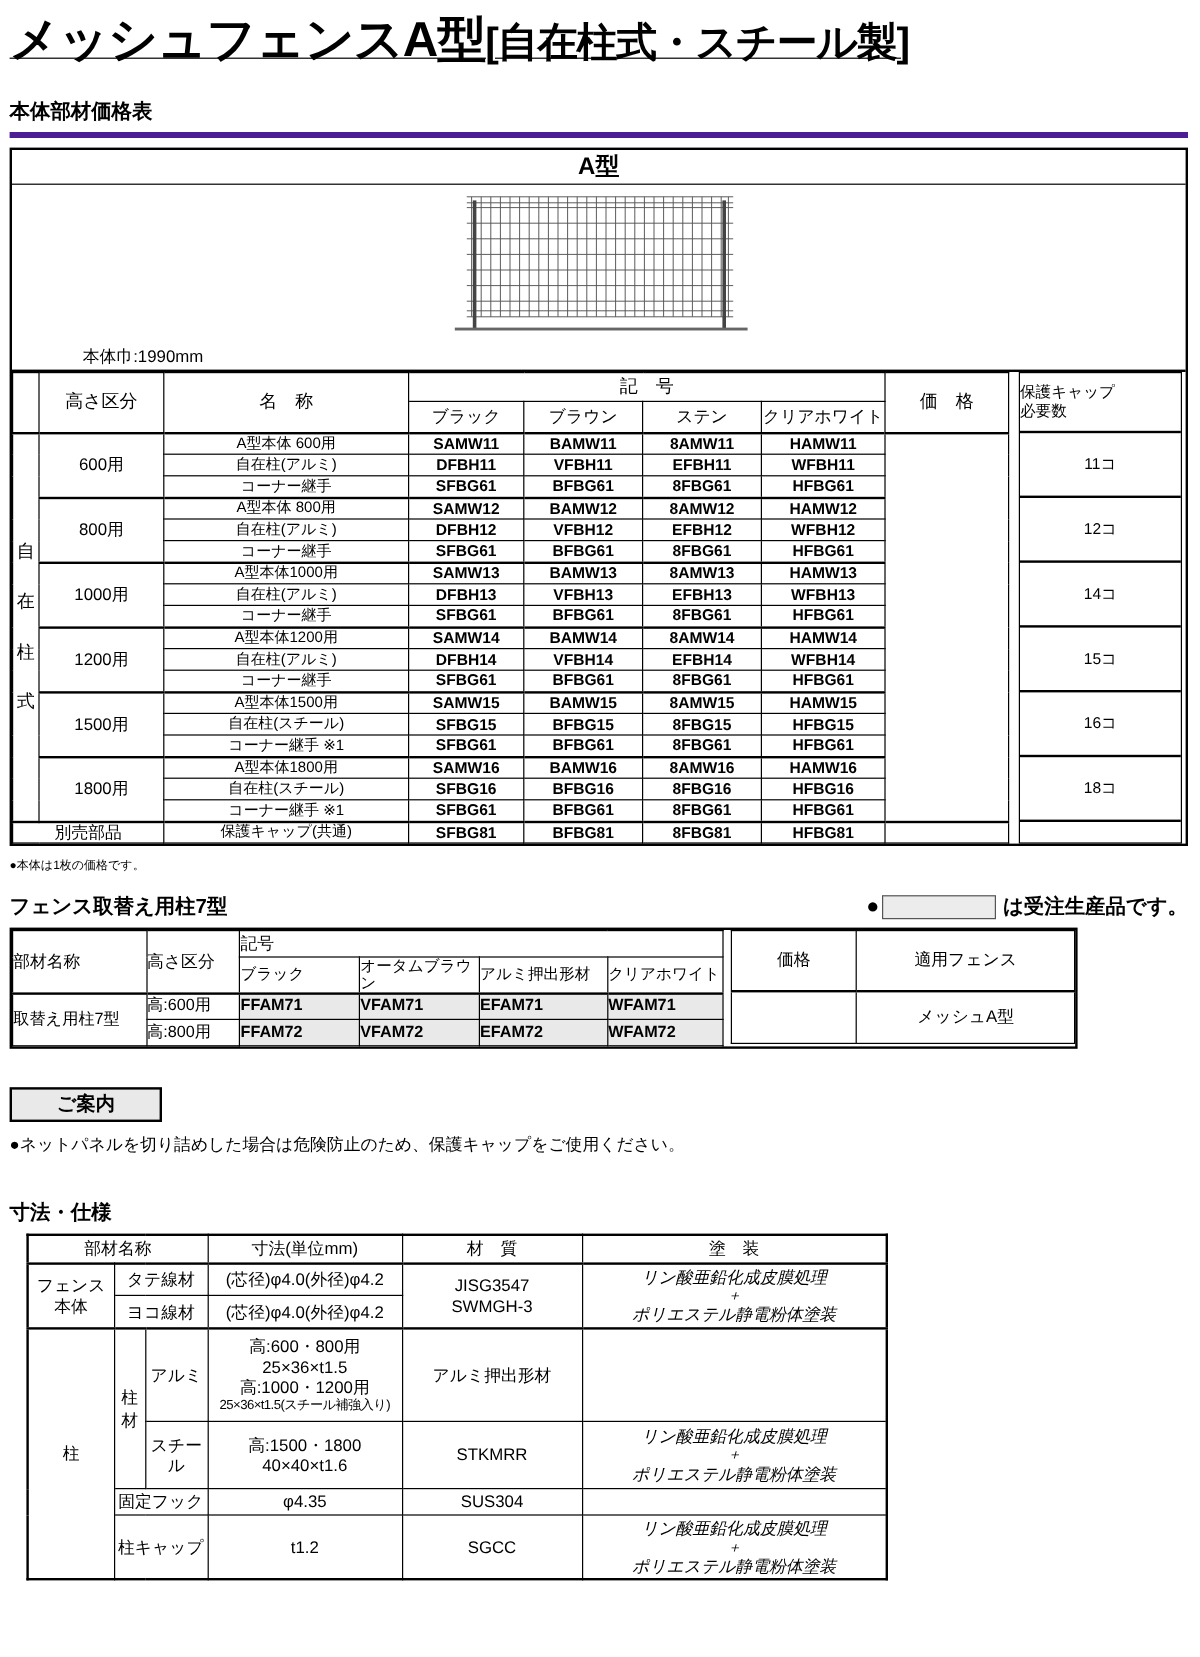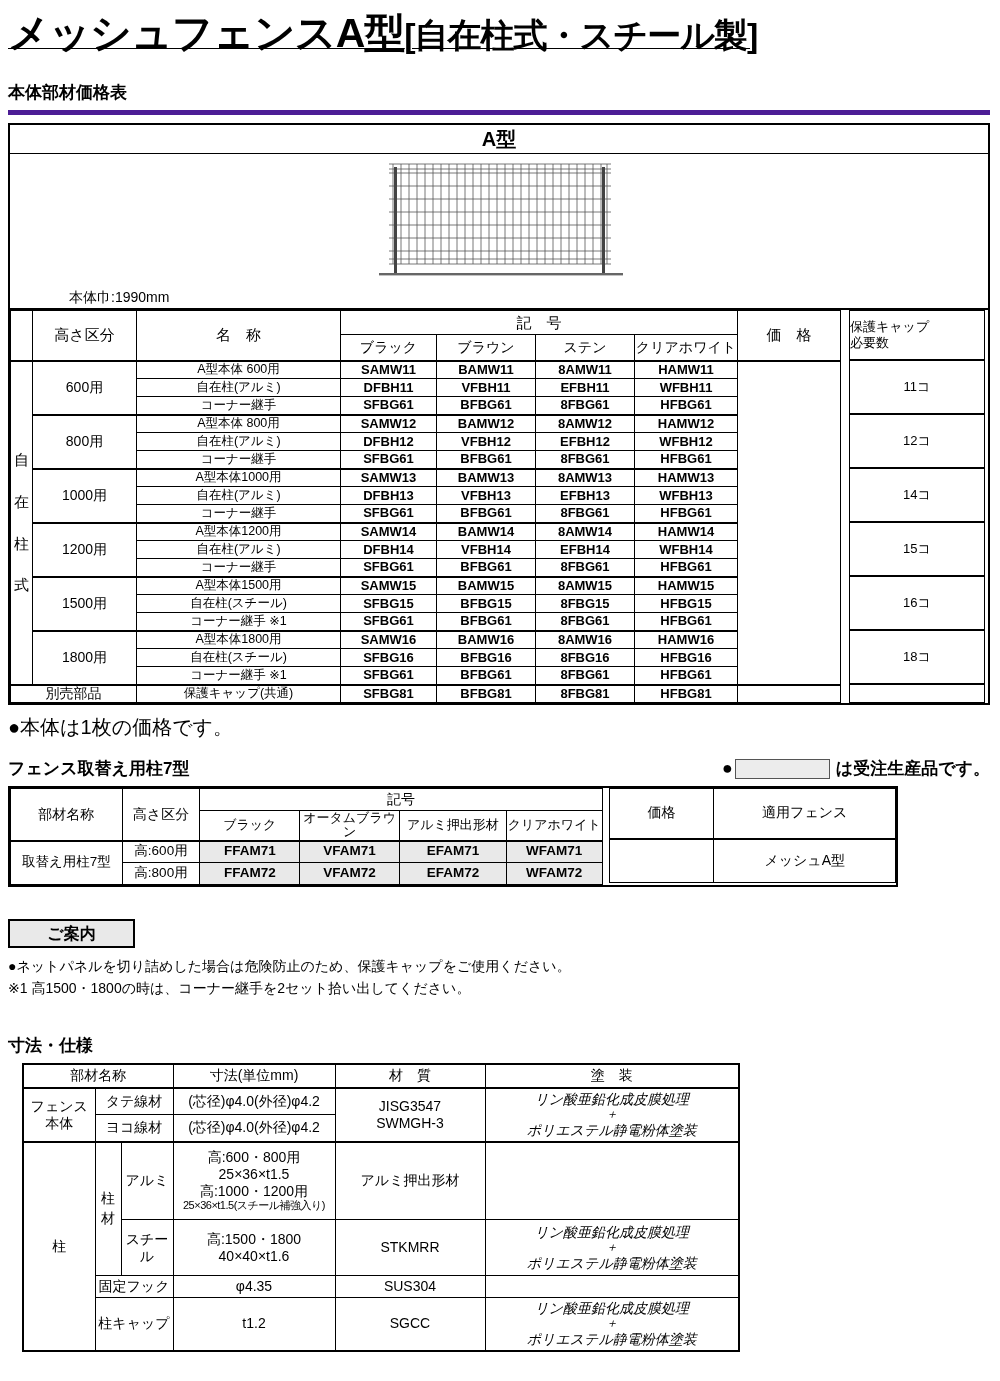--- a/index.html
+++ b/index.html
@@ -51,33 +51,33 @@
   .price-cell, .price-hdr { border-left:1.5px solid #000 !important; }
   .t1-gap { width:8px; }
   .cap-col { width:136px; border:1.5px solid #000; font-size:13px; }
   .cap-hdr { height:50px; display:flex; flex-direction:column; justify-content:center;
              border-bottom:2.5px solid #000; line-height:1.25; }
   .cap-cell { height:54px; display:flex; align-items:center; justify-content:center;
               border-bottom:2px solid #000; }
   .cap-last { height:17px; border-bottom:none; }
 
   
-  .note-line { margin-top:9px; font-size:20px; }
+  .note-line { margin-top:9px; font-size:10px; }
   .t2-headrow { margin-top:16px; width:982px; display:flex; align-items:center;
                 justify-content:space-between; }
   .order-note { display:flex; align-items:center; font-weight:bold; font-size:17px; }
   .order-note .bullet { font-size:18px; margin-right:2px; }
   .swatch { width:95px; height:20px; background:#ececec; border:1px solid #555;
             display:inline-block; margin-right:6px; }
 
   
   .t2-wrap { margin-top:6px; width:890px; border:2px solid #000;
              display:flex; align-items:stretch; }
   table.t2 { border-collapse:collapse; table-layout:fixed; height:94px; }
-  table.t2 th, table.t2 td { border:1px solid #000; padding:0; text-align:center;
+  table.t2 th, table.t2 td { border:1px solid #000; padding:0; text-align:left;
              vertical-align:middle; line-height:1.1; }
   table.t2 thead th { font-weight:normal; font-size:14px; }
   table.t2 .sub th { font-size:13px; }
   table.t2 tbody td { font-size:13.5px; }
   table.t2 .hdr-bottom, table.t2r .hdr-bottom { border-bottom:2px solid #000; }
   .t2-code { font-weight:bold; background:#e9e9e9; }
   .t2-gap { width:6px; }
   table.t2r { border-collapse:collapse; table-layout:fixed; height:94px; }
   table.t2r th, table.t2r td { border:1px solid #000; padding:0; text-align:center;
              vertical-align:middle; font-size:14px; }
@@ -405,21 +405,20 @@
         <td></td>
         <td>メッシュA型</td>
       </tr>
     </tbody>
       </table>
   </div>
 
   <div class="guide-box">ご案内</div>
   <div class="guide-notes">
     <div>●ネットパネルを切り詰めした場合は危険防止のため、保護キャップをご使用ください。</div>
-    <div>※1 高1500・1800の時は、コーナー継手を2セット拾い出してください。</div>
   </div>
 
   <div class="specs-heading">寸法・仕様</div>
   <div class="specs-wrap">
     <table class="sp">
       <colgroup>
         <col style="width:72px">
           <col style="width:26px">
           <col style="width:52px">
         <col style="width:162px">

